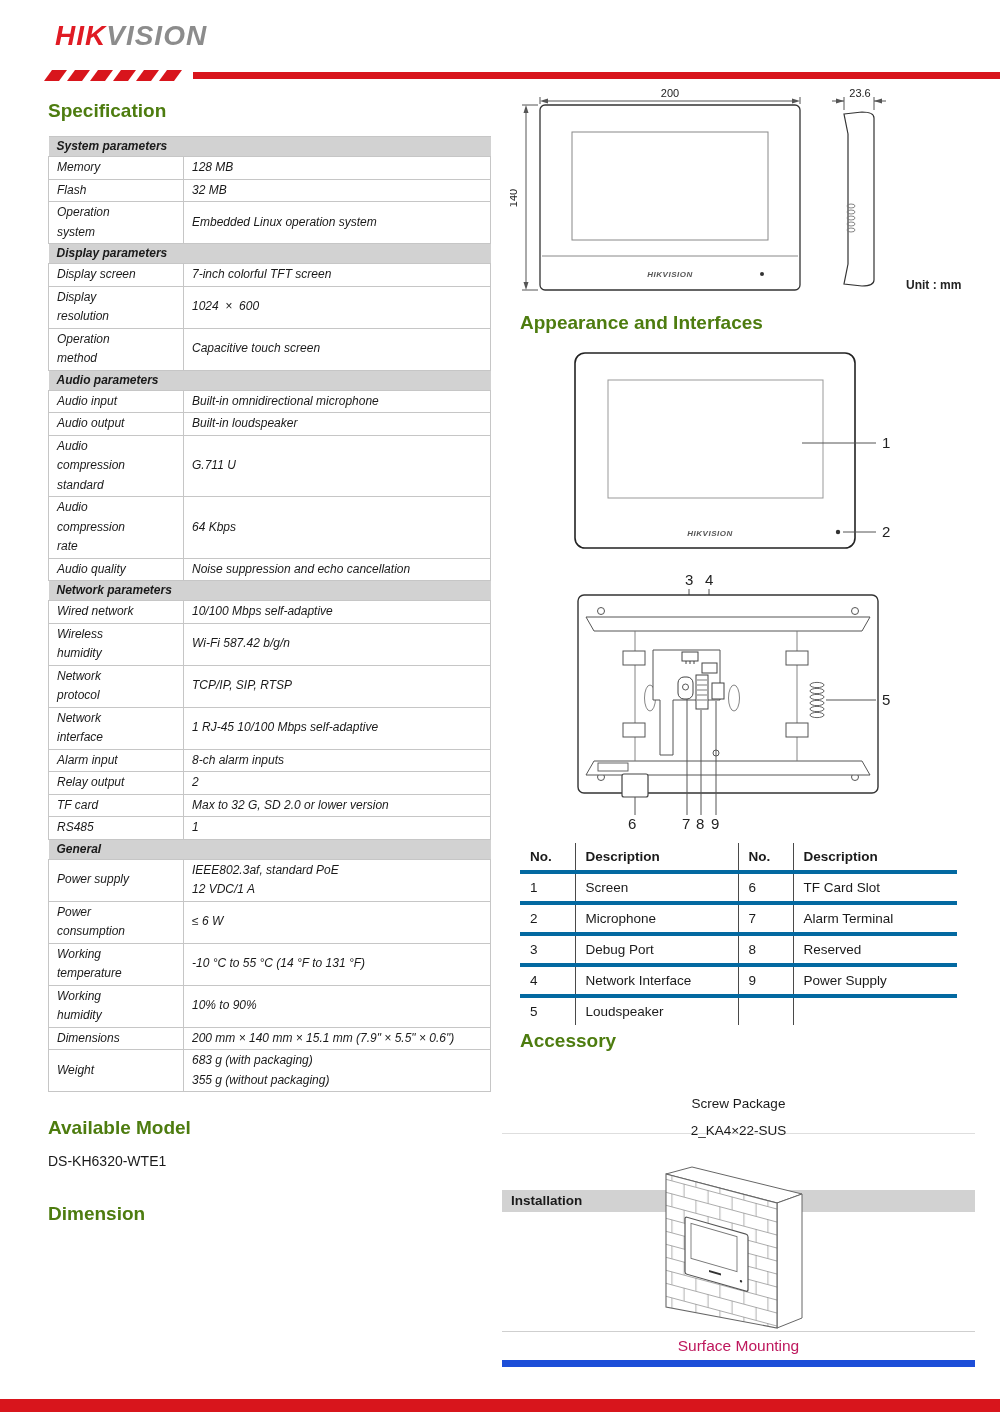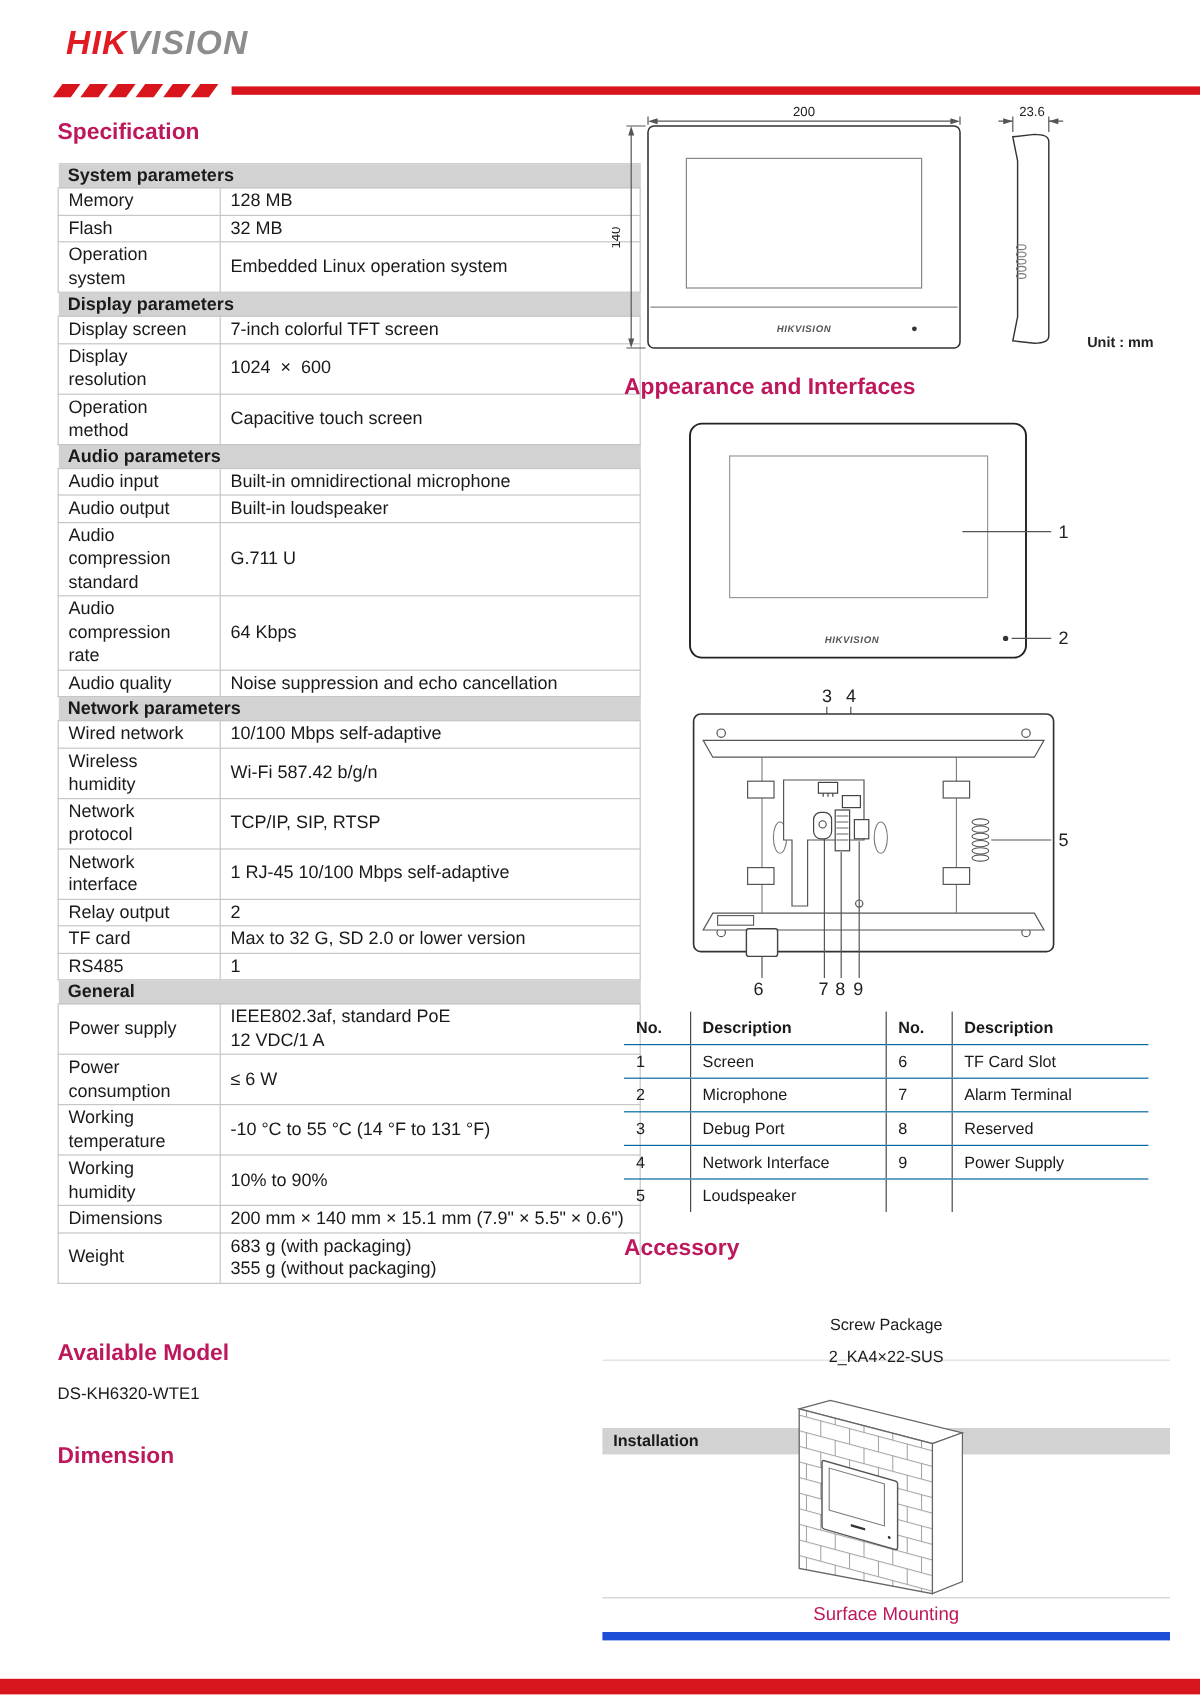--- a/index.html
+++ b/index.html
@@ -8,36 +8,36 @@
 
   
   .logo{position:absolute;left:55px;top:20px;font-style:italic;font-weight:bold;
         font-size:28px;letter-spacing:1px;white-space:nowrap;}
   .logo .hik{color:#e01b24;}
   .logo .vision{color:#8c8c8c;}
   .deco{position:absolute;left:48px;top:69px;right:0;height:13px;display:flex;align-items:center;}
   .deco .slash{width:15px;height:11px;background:#d8151c;transform:skewX(-36deg);margin-right:8px;flex:0 0 auto;}
   .deco .line{flex:1;height:7px;background:#d8151c;margin-left:7px;}
 
-  .h-red{position:absolute;color:#be185d;font-size:19px;font-weight:bold;line-height:22px;white-space:nowrap;}
+  .h-red{position:absolute;color:#4d7c0f;font-size:19px;font-weight:bold;line-height:22px;white-space:nowrap;}
 
   
-  .spec{position:absolute;left:48px;top:136px;width:486px;border-collapse:collapse;
-        font-size:15px;table-layout:fixed;}
+  .spec{position:absolute;left:48px;top:136px;width:443px;border-collapse:collapse;
+        font-size:12px;table-layout:fixed;font-style:italic;}
   .spec td{border:1px solid #c6c6c6;padding:1px 8px;vertical-align:middle;
            white-space:pre-line;line-height:19.5px;}
   .spec tr.sec td{background:#d2d2d2;font-weight:bold;border-left:none;border-right:none;
                   padding:0 8px;line-height:19px;white-space:nowrap;}
 
   .model-text{position:absolute;left:48px;top:1153px;font-size:14px;}
 
   
   .desc{position:absolute;left:520px;top:843px;width:437px;border-collapse:collapse;
         font-size:13.5px;table-layout:fixed;}
-  .desc td{padding:2px 10px;line-height:23px;border-bottom:1px solid #0369a1;vertical-align:middle;}
+  .desc td{padding:2px 10px;line-height:23px;border-bottom:4px solid #0369a1;vertical-align:middle;}
   .desc tr:last-child td{border-bottom:none;}
   .desc td.vline{border-left:1px solid #4a4a4a;}
   .desc tr.hdr td{font-weight:bold;}
 
   
   .graybar{position:absolute;left:502px;width:473px;height:22px;background:#d2d2d2;
            font-size:13.5px;font-weight:bold;line-height:22px;padding-left:9px;box-sizing:border-box;}
   .acc-row{position:absolute;left:502px;width:473px;text-align:center;font-size:13.5px;box-sizing:border-box;}
   .caption-row{position:absolute;left:502px;top:1331px;width:473px;height:28px;
                border-top:1px solid #cfcfcf;border-bottom:7px solid #1d4ed8;
@@ -152,20 +152,24 @@
         </tr>
         <tr>
           <td>Network
 protocol</td>
           <td>TCP/IP, SIP, RTSP</td>
         </tr>
         <tr>
           <td>Network
 interface</td>
           <td>1 RJ-45 10/100 Mbps self-adaptive</td>
+        </tr>
+        <tr>
+          <td>Alarm input</td>
+          <td>8-ch alarm inputs</td>
         </tr>
         <tr>
           <td>Relay output</td>
           <td>2</td>
         </tr>
         <tr>
           <td>TF card</td>
           <td>Max to 32 G, SD 2.0 or lower version</td>
         </tr>
         <tr>

